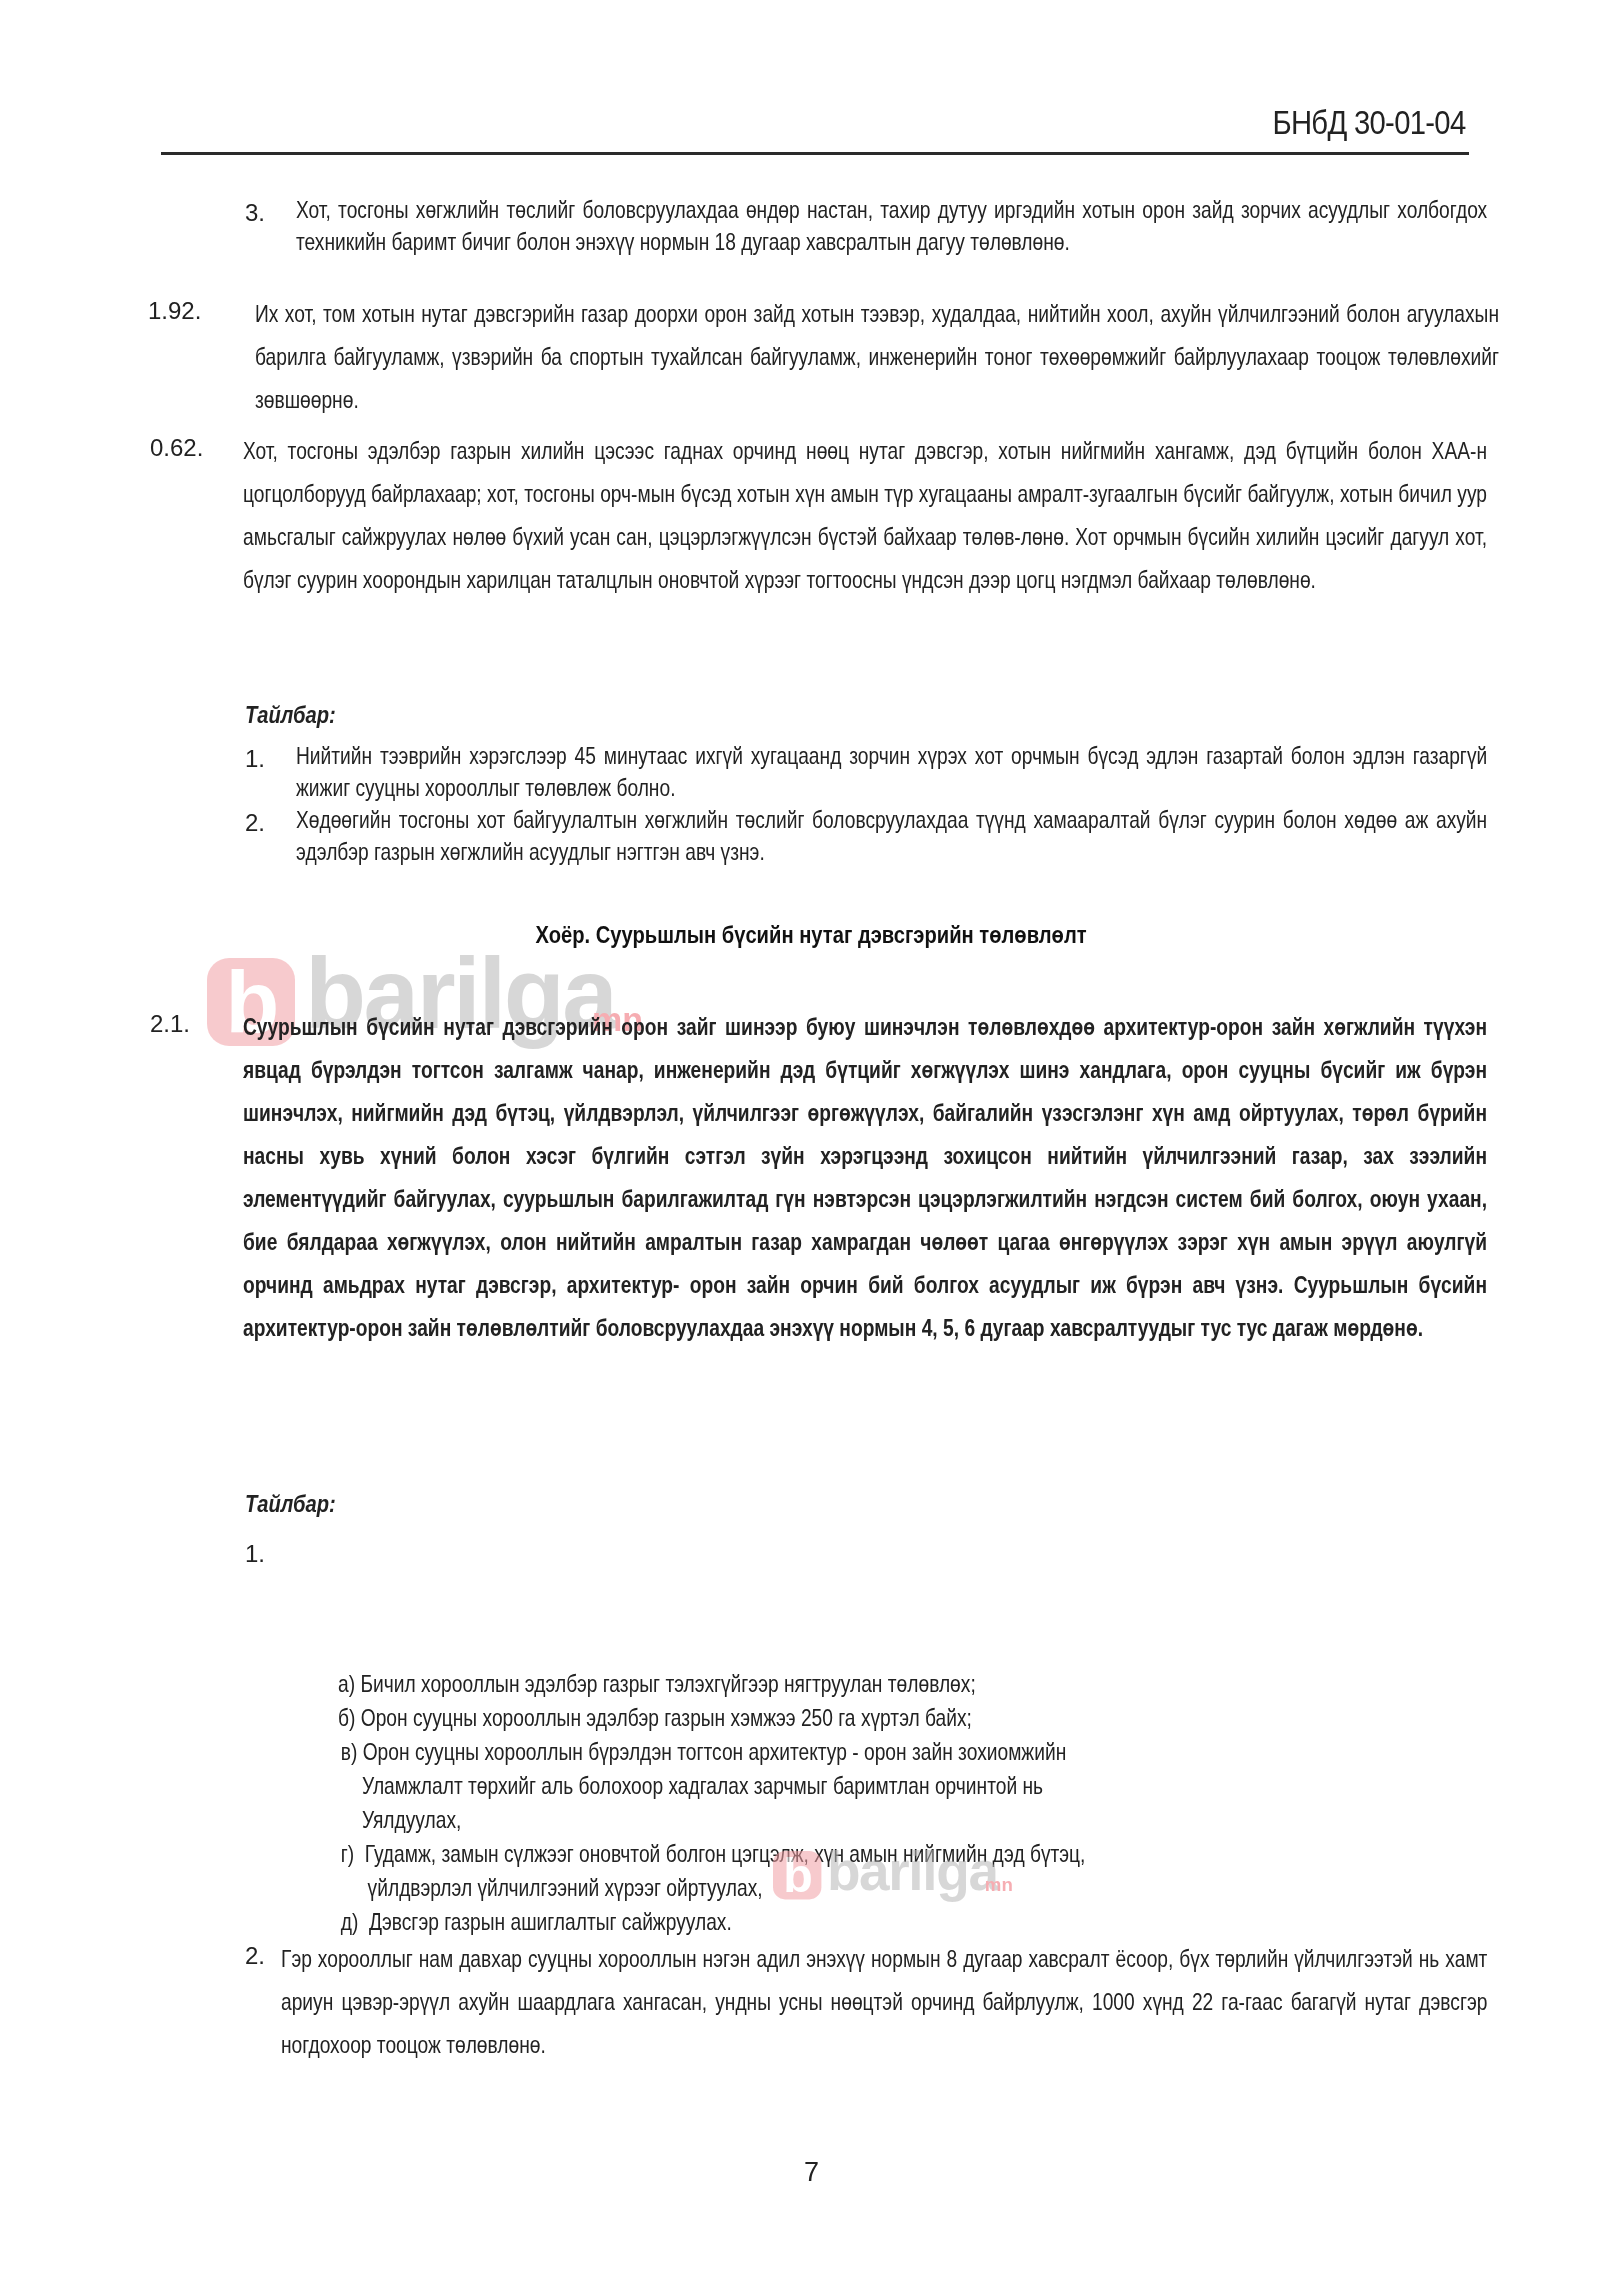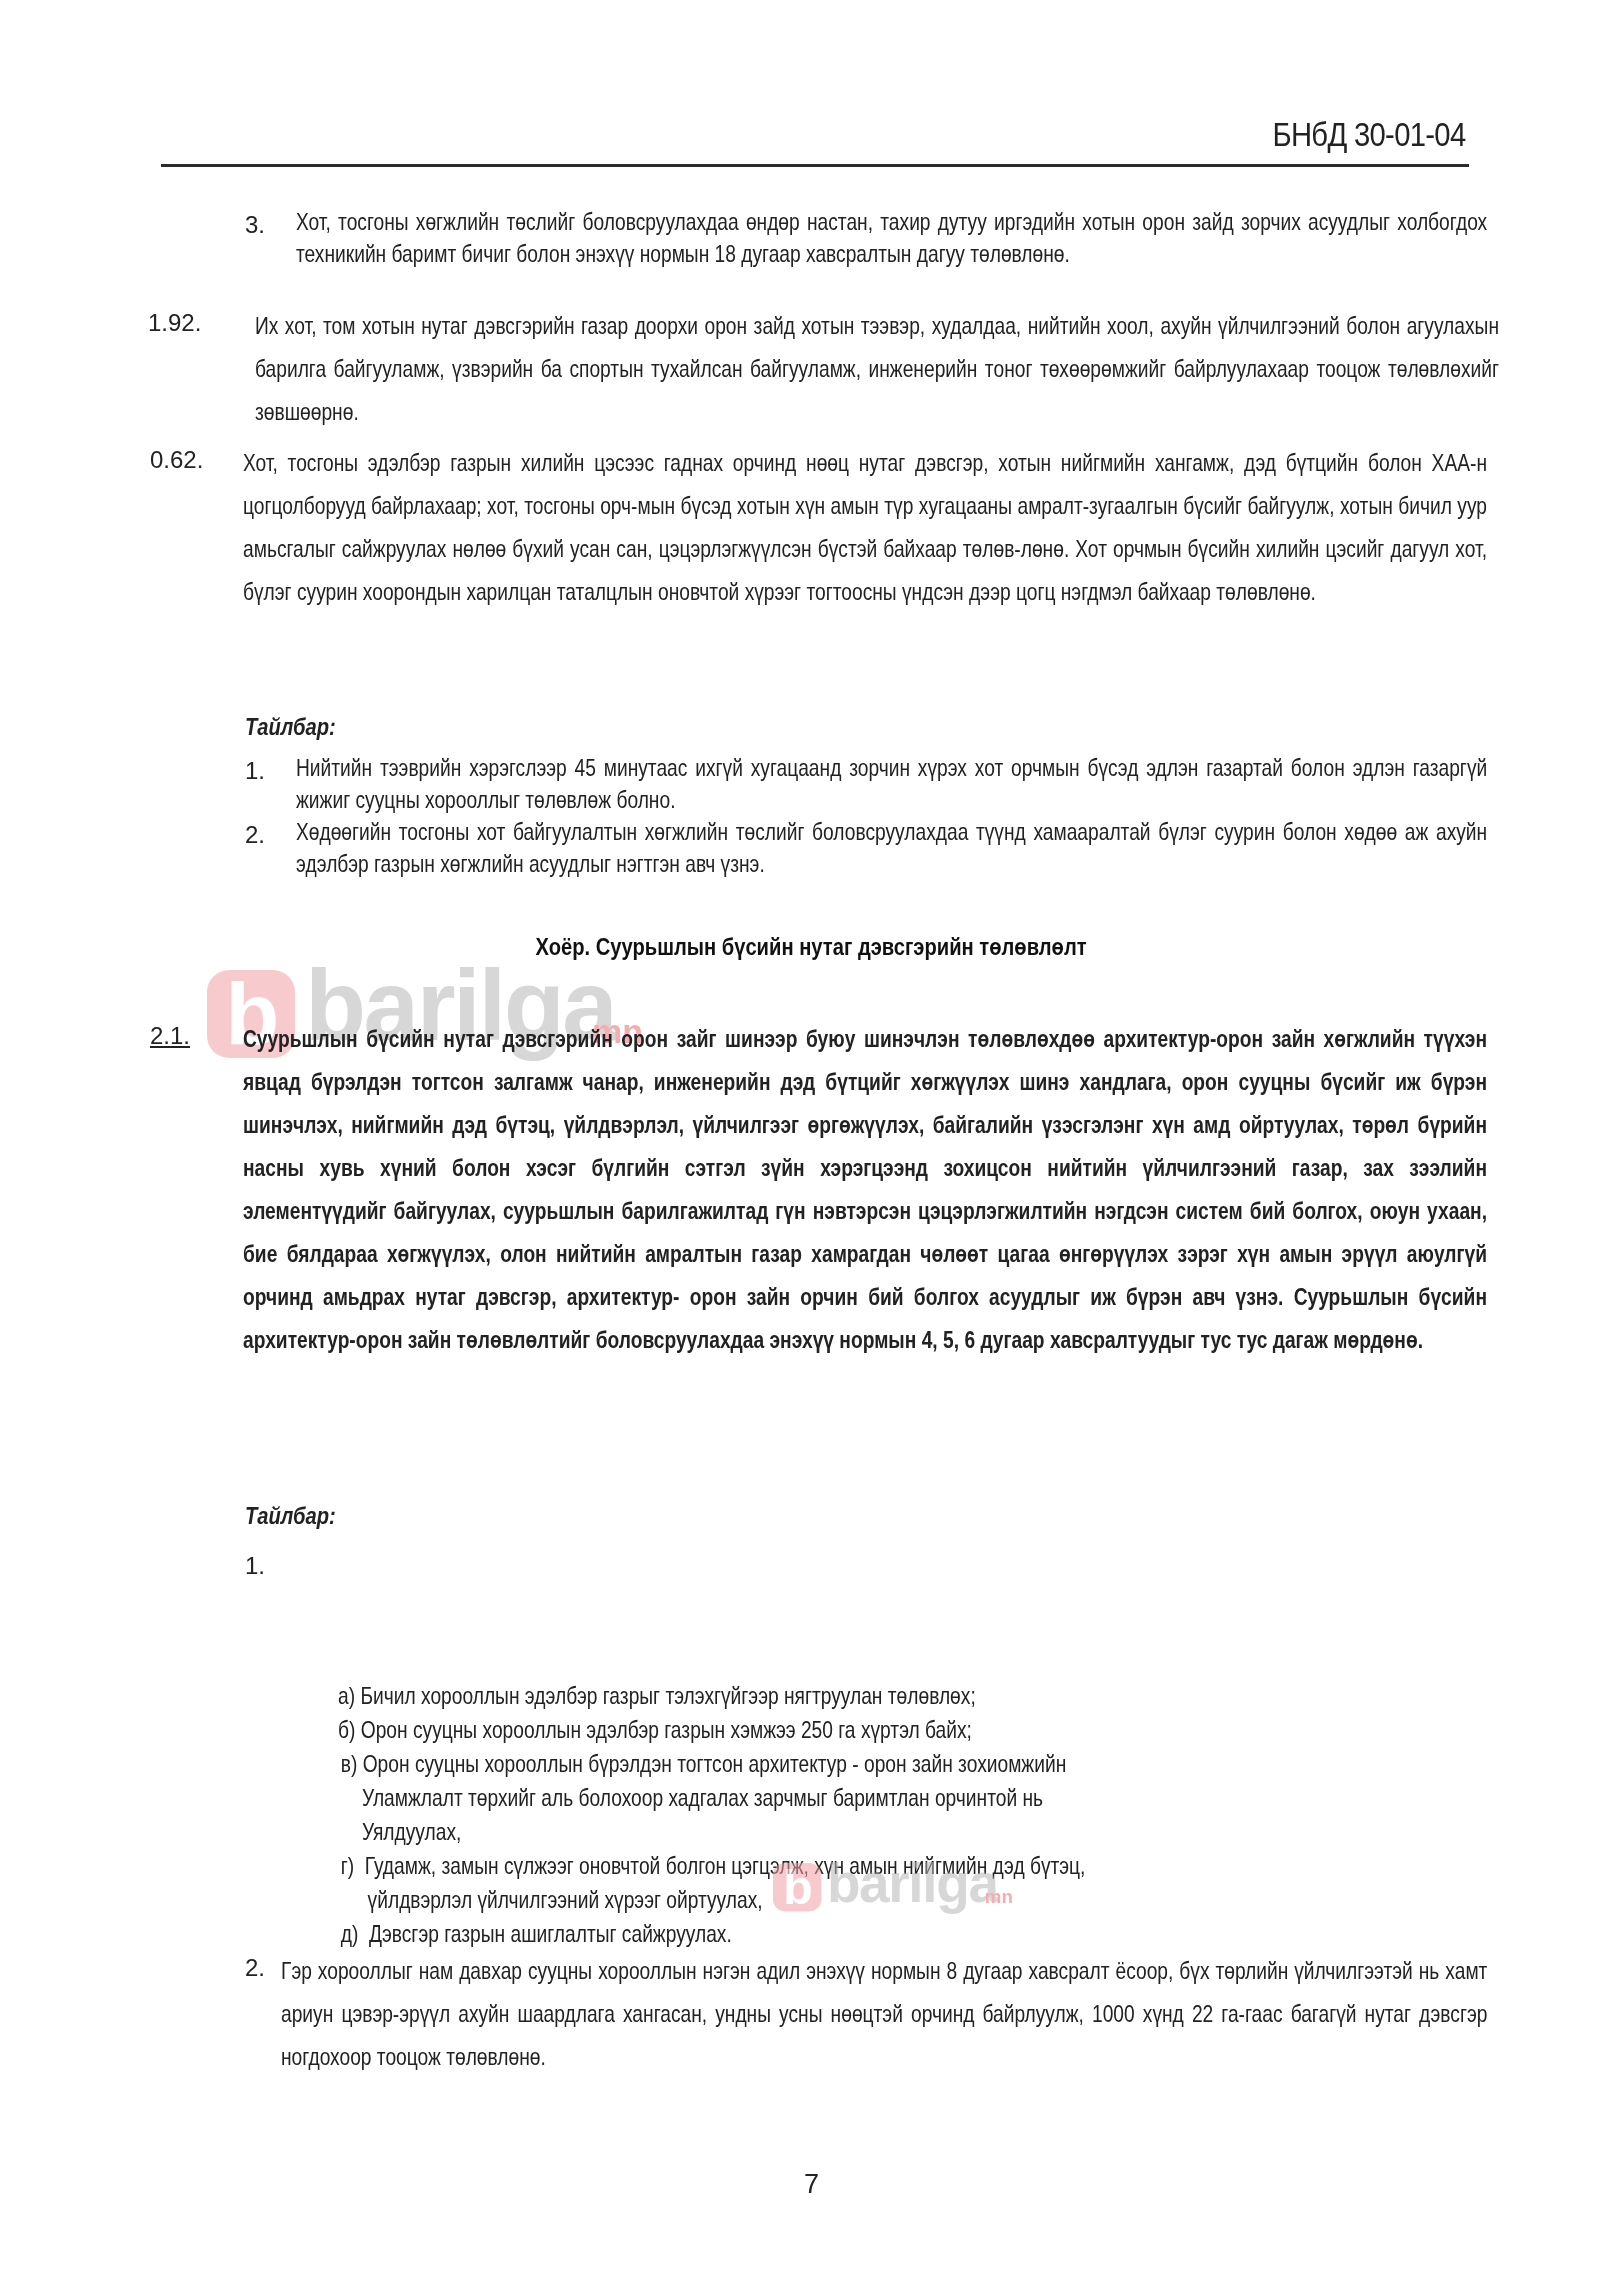--- a/index.html
+++ b/index.html
@@ -1,18 +1,18 @@
 <!DOCTYPE html>
 <html style="font-size:13.5px"><head>
 <meta charset="utf-8">
 <style>
   html, body { margin: 0; padding: 0; background: #ffffff; }
   body { width: 1623px; height: 2295px; position: relative; overflow: hidden;
          font-family: "Liberation Sans", sans-serif; color: #1a1a1a; }
-  .page { position: absolute; left: 0; top: 12px; width: 1623px; height: 1937px; background: #fff; }
+  .page { position: absolute; left: 0; top: 0; width: 1623px; height: 1937px; background: #fff; }
   .hdr { position: absolute; right: 157px; top: 103px; font-size: 34px; letter-spacing: -0.8px;
          transform: scaleX(0.86); transform-origin: right top; color: #222; }
   .rule { position: absolute; left: 161px; top: 152px; width: 1308px; height: 2.5px; background: #2a2a2a; }
 
   .txt { position: absolute; font-size: 24px; line-height: 43px; text-align: justify;
          text-align-last: left; color: #222; }
   .cond { display: block; transform-origin: left top; }
   .num { position: absolute; font-size: 24px; color: #222; }
   .bold { font-weight: bold; font-style: italic; }
   .tight { line-height: 32px; }
@@ -79,21 +79,21 @@
   </div>
 
   <div class="wm" style="left:207px; top:958px;">
     <div class="sq">
         <span class="b">b</span>
       </div>
     <div class="word">barilga</div>
     <div class="mn">mn</div>
   </div>
 
-  <div class="num" style="left:150px; top:1010px;text-decoration:underline;">2.1.</div>
+  <div class="num" style="left:150px; top:1010px;">2.1.</div>
   <div class="blk" style="left:243px; top:1005px; width:1244px;font-weight:bold;">
     <div class="inner txt" style="position:relative; width:1555px;">Суурьшлын бүсийн нутаг дэвсгэрийн орон зайг шинээр буюу шинэчлэн төлөвлөхдөө архитектур-орон зайн хөгжлийн түүхэн явцад бүрэлдэн тогтсон залгамж чанар, инженерийн дэд бүтцийг хөгжүүлэх шинэ хандлага, орон сууцны бүсийг иж бүрэн шинэчлэх, нийгмийн дэд бүтэц, үйлдвэрлэл, үйлчилгээг өргөжүүлэх, байгалийн үзэсгэлэнг хүн амд ойртуулах, төрөл бүрийн насны хувь хүний болон хэсэг бүлгийн сэтгэл зүйн хэрэгцээнд зохицсон нийтийн үйлчилгээний газар, зах зээлийн элементүүдийг байгуулах, суурьшлын барилгажилтад гүн нэвтэрсэн цэцэрлэгжилтийн нэгдсэн систем бий болгох, оюун ухаан, бие бялдараа хөгжүүлэх, олон нийтийн амралтын газар хамрагдан чөлөөт цагаа өнгөрүүлэх зэрэг хүн амын эрүүл аюулгүй орчинд амьдрах нутаг дэвсгэр, архитектур- орон зайн орчин бий болгох асуудлыг иж бүрэн авч үзнэ. Суурьшлын бүсийн архитектур-орон зайн төлөвлөлтийг боловсруулахдаа энэхүү нормын 4, 5, 6 дугаар хавсралтуудыг тус тус дагаж мөрдөнө.</div>
   </div>
 
   <div class="num bold" style="left:245px; top:1490px;">
     <span class="cond" style="transform:scaleX(0.84);">Тайлбар:</span>
   </div>
 
   <div class="num" style="left:245px; top:1540px;">1.</div>
 

